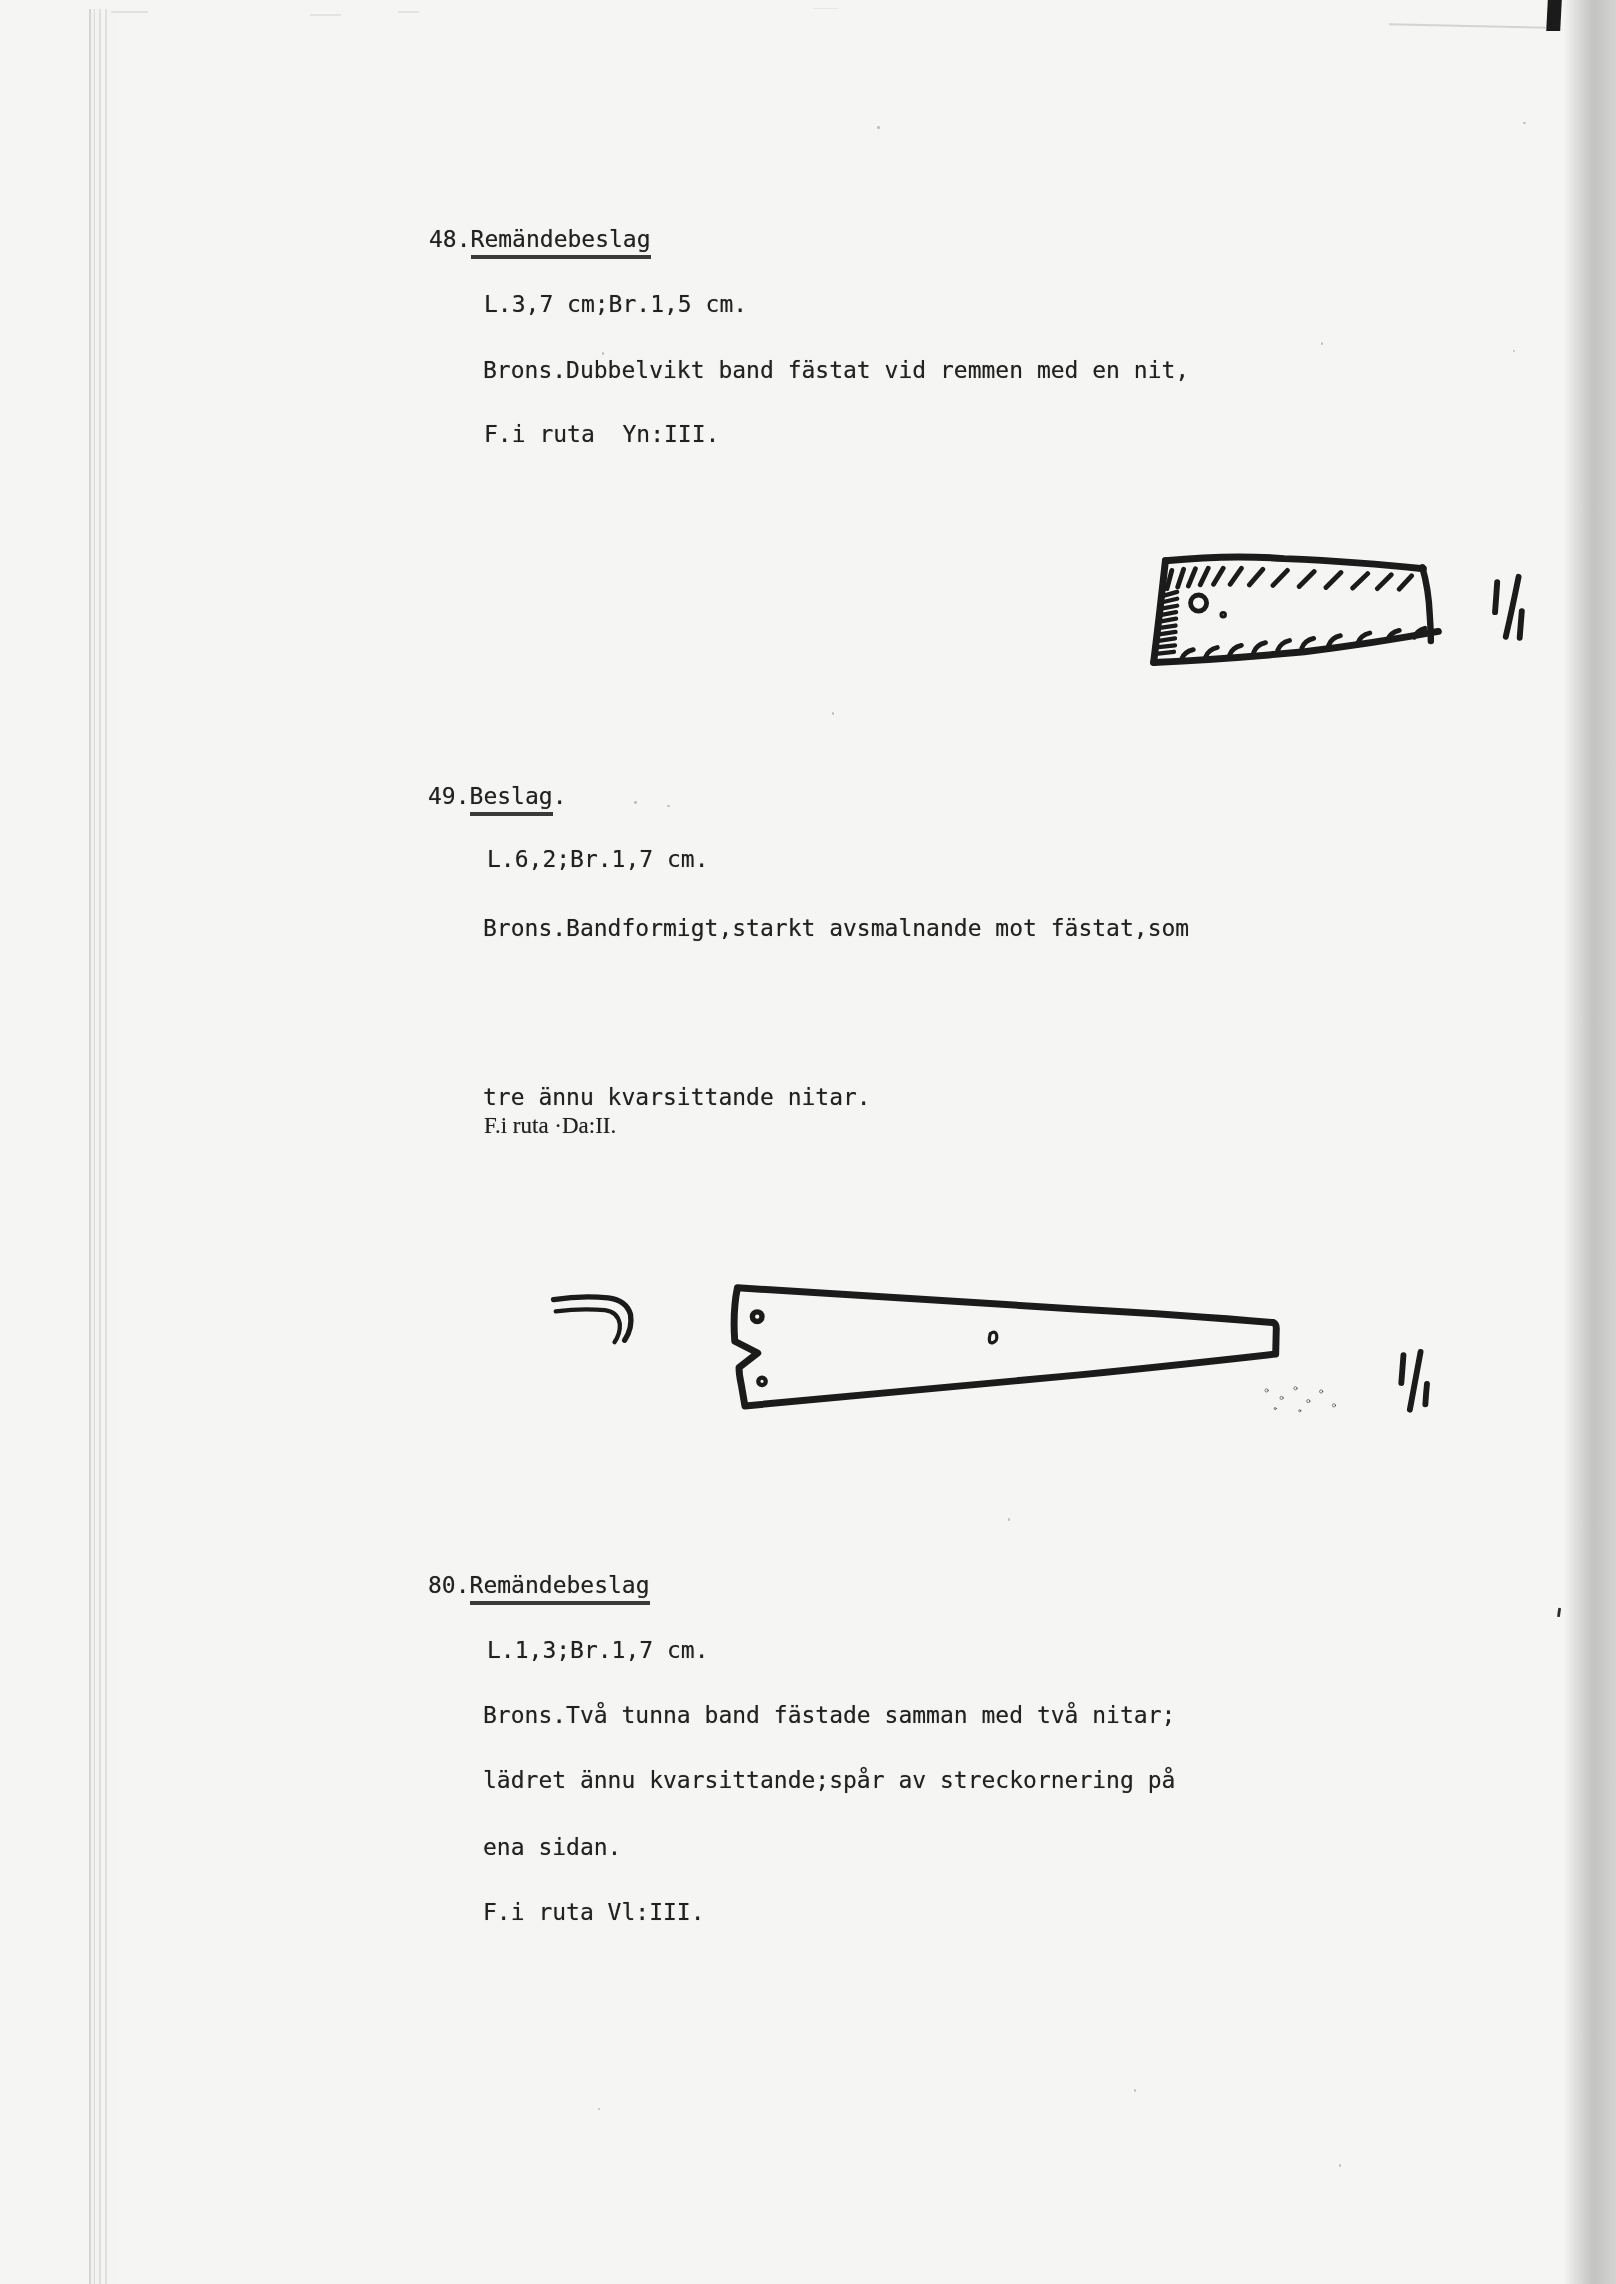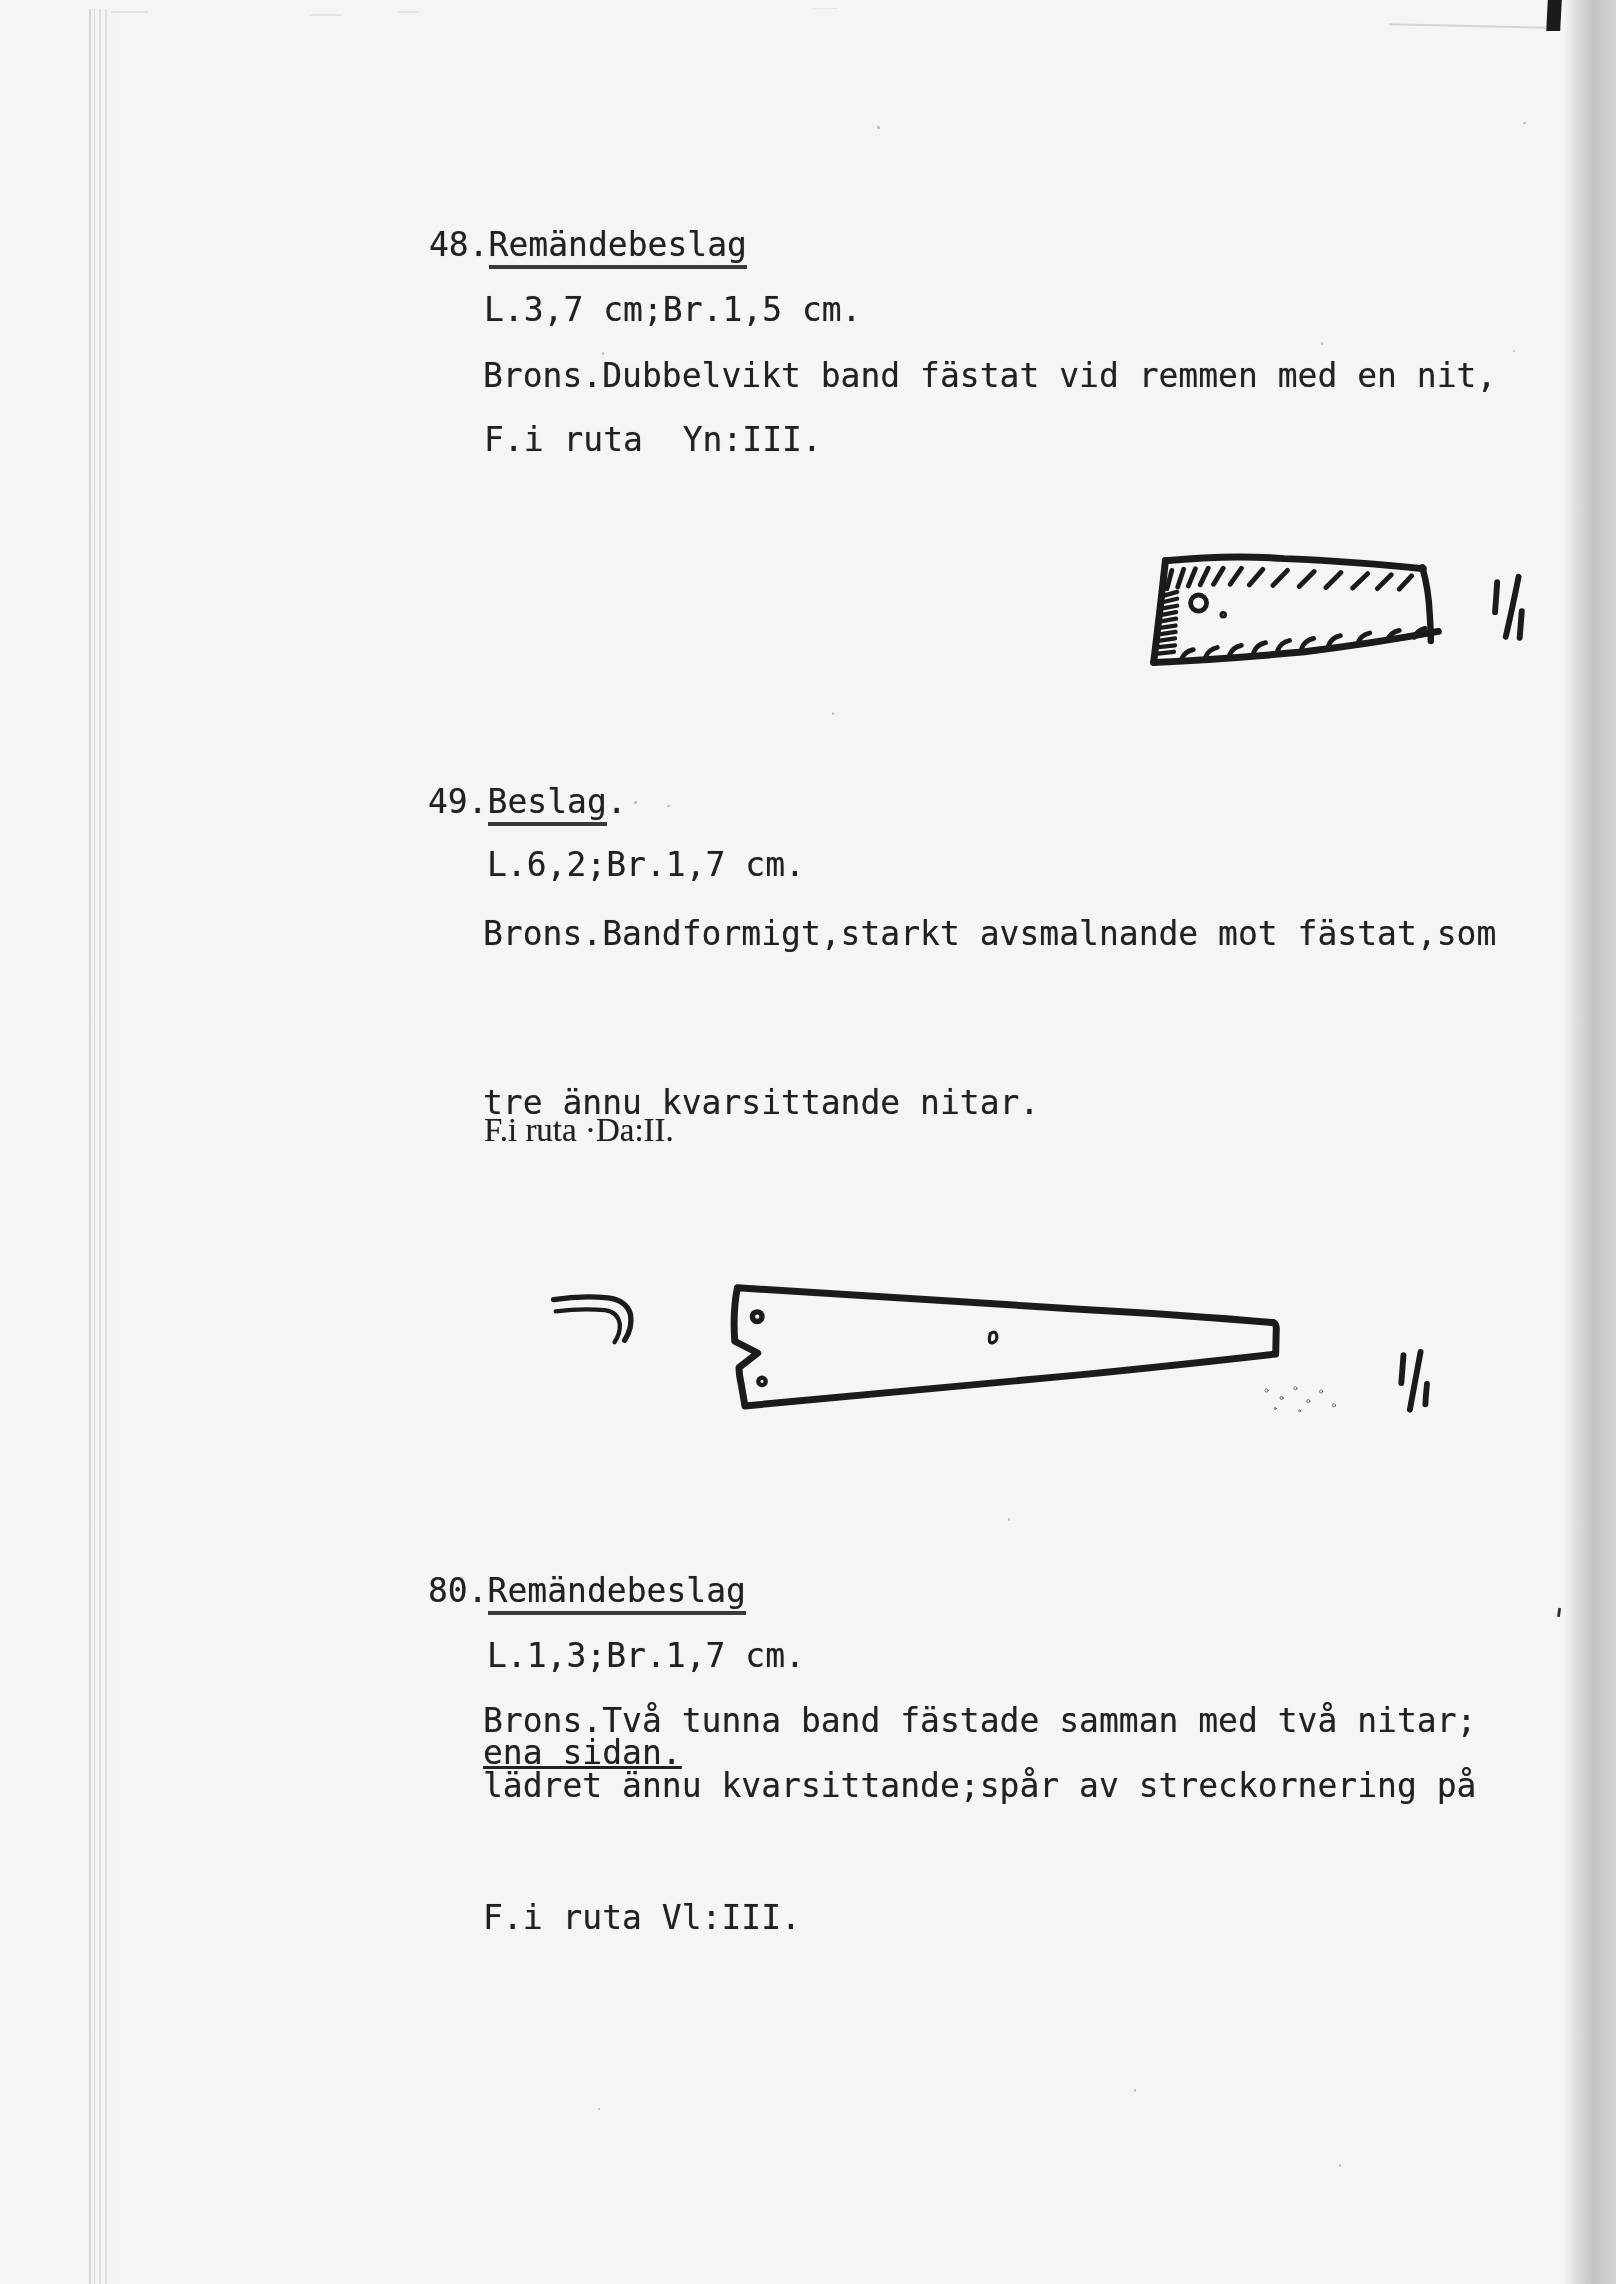--- a/index.html
+++ b/index.html
@@ -6,21 +6,21 @@
   #page{
     position:relative;
     width:1617px;height:2284px;
     background:#f5f5f3;
     overflow:hidden;
     font-family:"DejaVu Sans Mono", monospace;
     color:#212121;
   }
   .tw{ 
     position:absolute;
-    font-size:33px;
+    font-size:23px;
     line-height:1;
     white-space:pre;
     color:#212121;
     text-shadow:0 0 0.8px rgba(30,30,30,0.45);
     letter-spacing:0px;
   }
   .heading .u{
     display:inline-block;
     padding-bottom:3.7px;
     border-bottom:4.3px solid rgba(32,32,32,0.88);
@@ -152,19 +152,19 @@
       <path d="M 1606,144 q -2,28 -4,52" stroke-width="11"></path>
       <path d="M 1638,138 q -10,55 -20,108" stroke-width="11"></path>
       <path d="M 1650,198 q -2,20 -3,38" stroke-width="11"></path>
     </g>
   </svg>
 
   <div class="tw heading" style="left:428px;top:1574px;"><span>80.</span><span class="u">Remändebeslag</span><span></span></div>
   <div class="tw" style="left:487px;top:1639px;">L.1,3;Br.1,7 cm.</div>
   <div class="tw" style="left:483px;top:1704px;text-align:right;">Brons.Två tunna band fästade samman med två nitar;</div>
   <div class="tw" style="left:483px;top:1769px;">lädret ännu kvarsittande;spår av streckornering på</div>
-  <div class="tw" style="left:483px;top:1736px;text-decoration:underline;">ena sidan.</div>
+  <div class="tw" style="left:483px;top:1836px;">ena sidan.</div>
   <div class="tw" style="left:483px;top:1901px;">F.i ruta Vl:III.</div>
 
   <div id="stray-mark">'</div>
 
 </div>
 
 
 </body></html>

